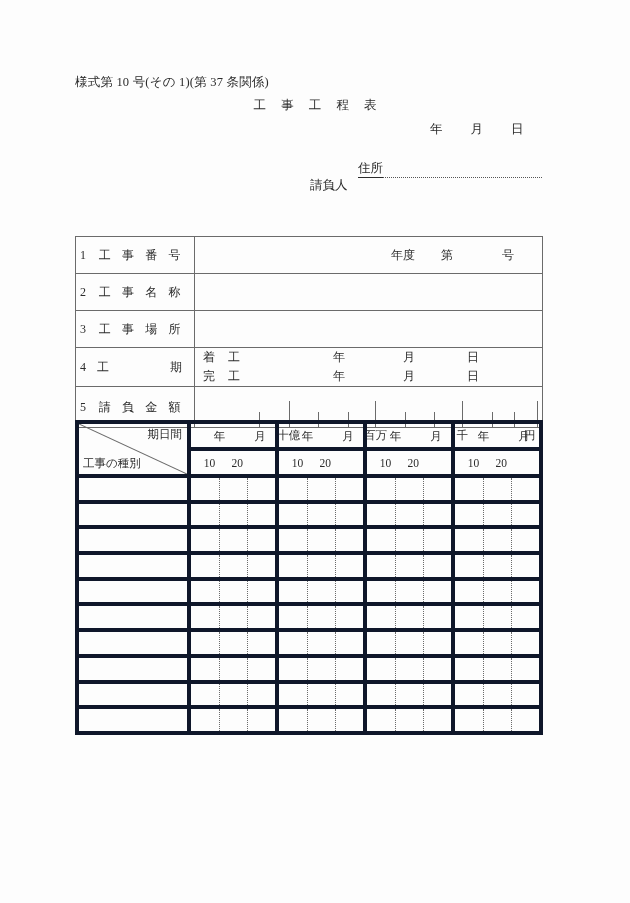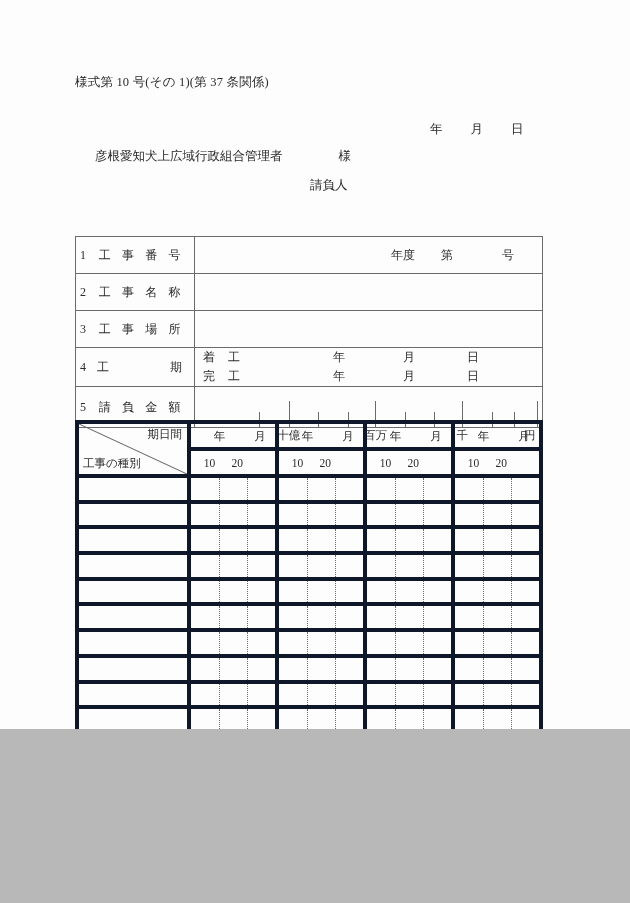--- a/index.html
+++ b/index.html
@@ -6,21 +6,21 @@
     margin: 0;
     padding: 0;
     background: #b8b8b8;
   }
   body {
     font-family: "Liberation Serif", "DejaVu Serif", serif;
   }
   .page {
     position: relative;
     width: 630px;
-    height: 729px;
+    height: 903px;
     background: #fdfdfd;
     margin: 0 auto;
     overflow: hidden;
     color: #2b2b2b;
   }
 
   
   .form-no {
     position: absolute;
     left: 75px;
@@ -302,31 +302,33 @@
   .dotline.a { left: 33.3%; }
   .dotline.b { left: 66.6%; }
 </style>
 </head>
 <body>
 
 <div class="page">
 
   <div class="form-no">様式第 10 号(その 1)(第 37 条関係)</div>
 
+  <div class="doc-title">工 事 工 程 表</div>
 
   <div class="date-line">
     <span class="y">年</span><span class="m">月</span><span class="d">日</span>
   </div>
 
-  <div class="addressee">
-    <span>彦根愛知犬上広域行政組合管理者</span><span class="hon">様</span>
-  </div>
 
   <div class="contractor">
     <div class="contractor-label">請負人</div>
+    <div class="field-row">
+      <span class="field-label">住所</span>
+      <span class="leader"></span>
+    </div>
   </div>
 
 
   <table class="main-table">
     <tbody>
       <tr>
         <td class="label-cell">
           <div class="label-inner">
             <span class="label-num">1</span>
             <span class="label-text">

